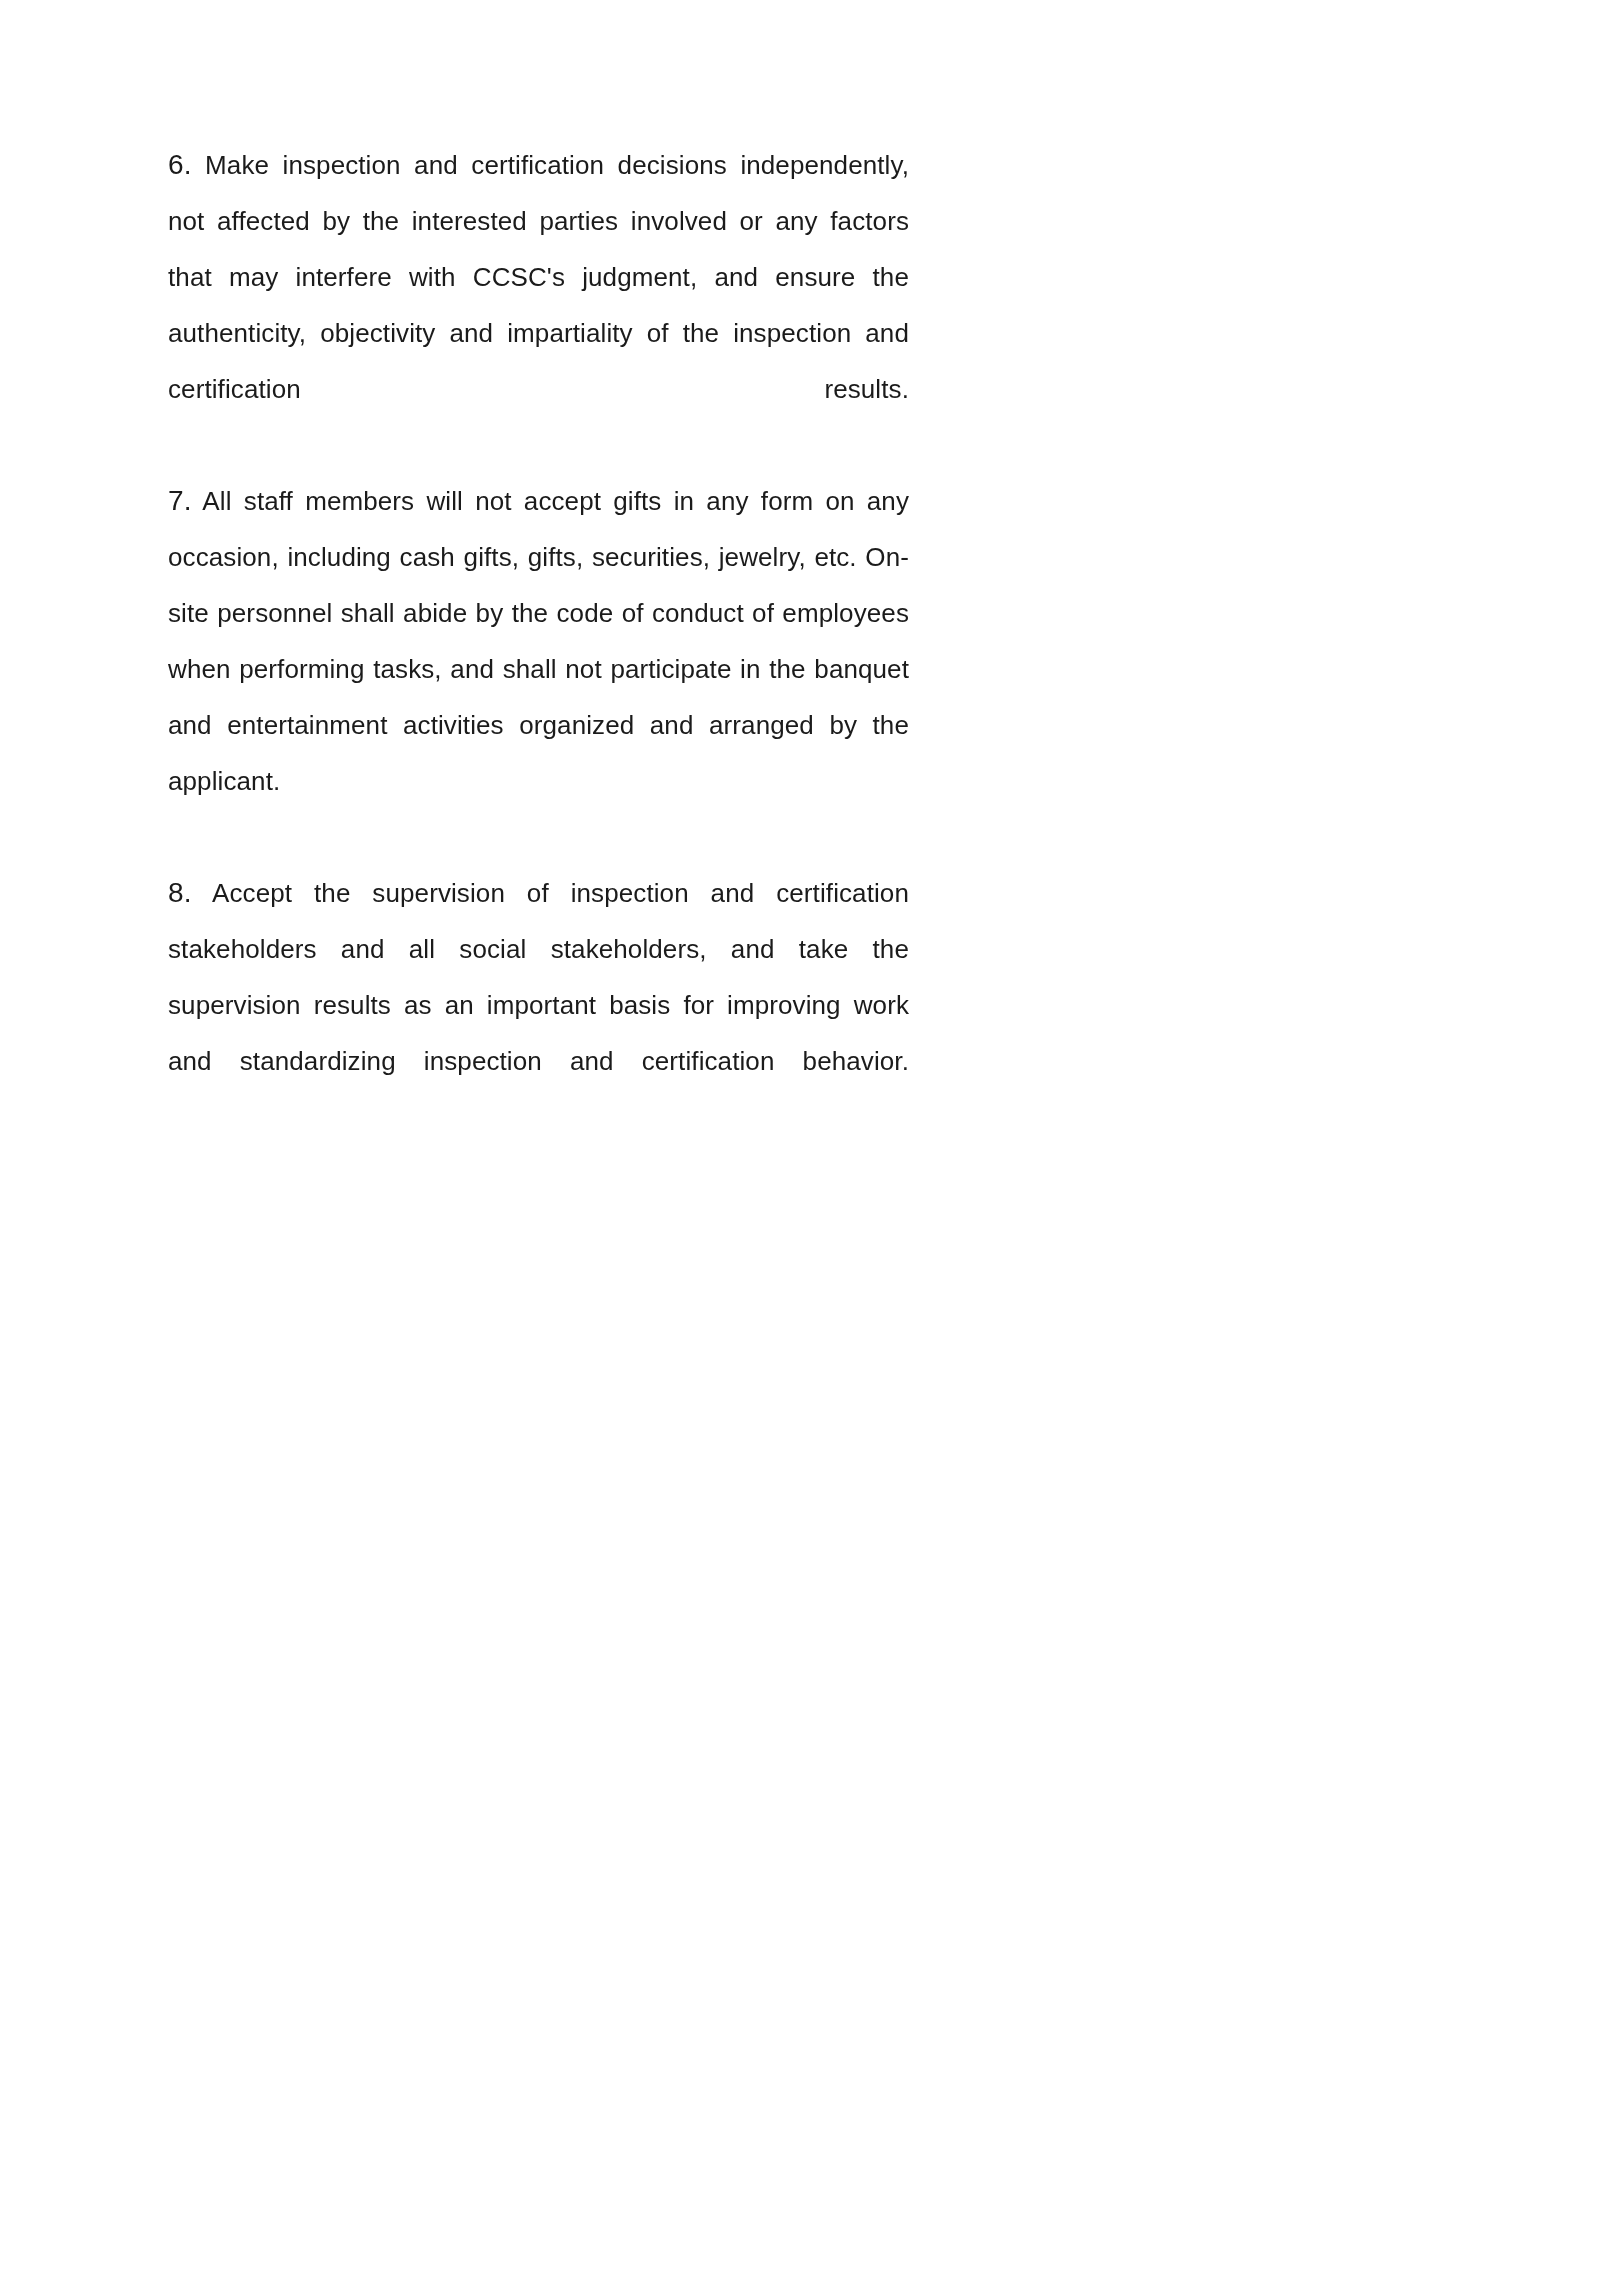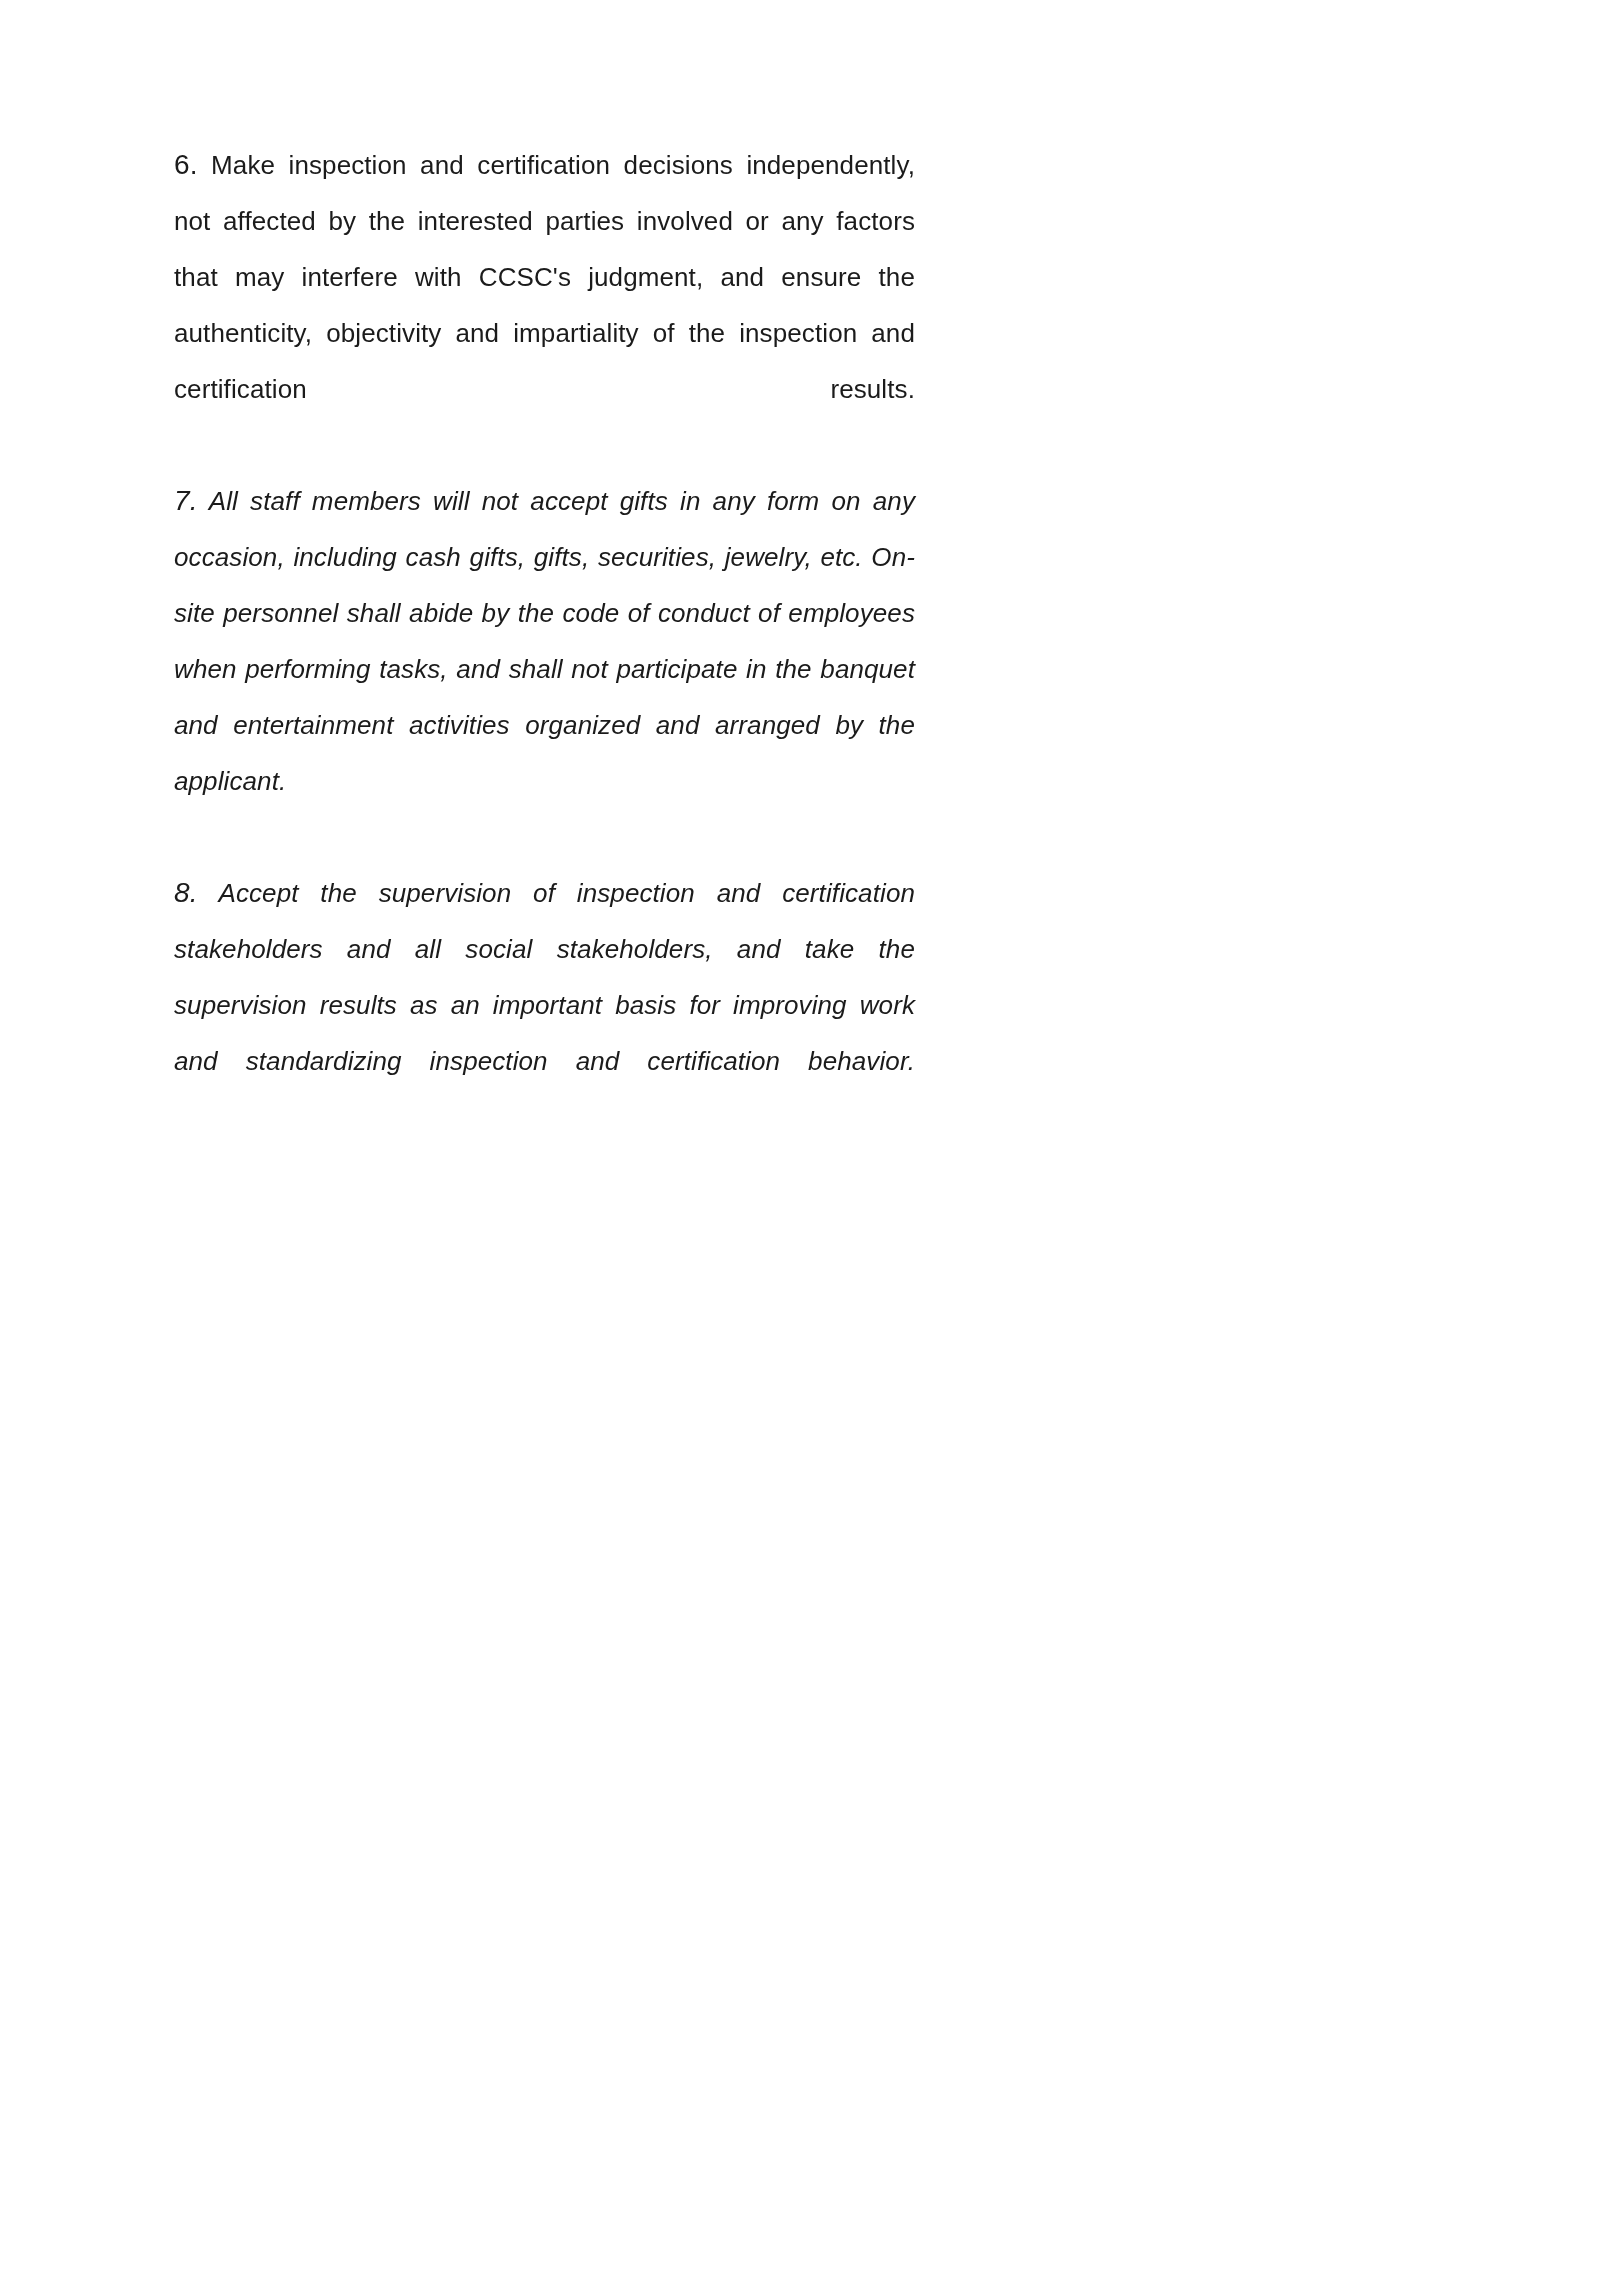--- a/index.html
+++ b/index.html
@@ -14,37 +14,36 @@
   .page {
     position: relative;
     width: 1621px;
     height: 2293px;
     background: #ffffff;
     box-sizing: border-box;
     overflow: hidden;
   }
   .content {
     position: absolute;
-    left: 174px;
+    left: 168px;
     top: 137px;
     width: 741px;
   }
   .para {
     margin: 0 0 0 0;
     font-size: 26px;
     line-height: 56px;
     text-align: justify;
     text-justify: inter-word;
     letter-spacing: 0.1px;
     color: #1b1b1b;
     font-weight: 400;
   }
   .para + .para {
     margin-top: 0px;
-    font-style: italic;
   }
   
   .para::after {
     content: "";
     display: inline-block;
     width: 100%;
   }
   .num {
     font-size: 28px;
   }

